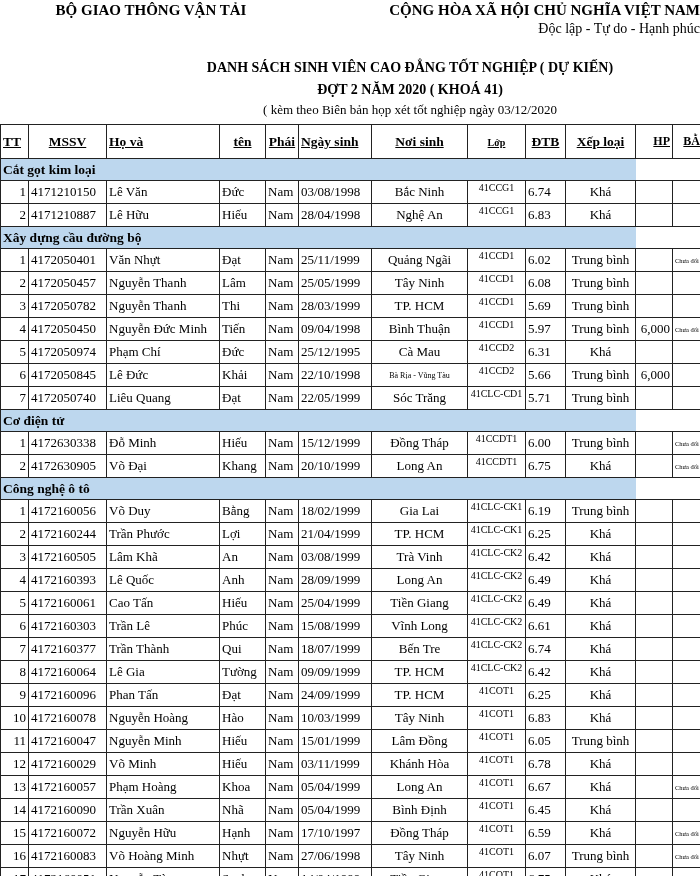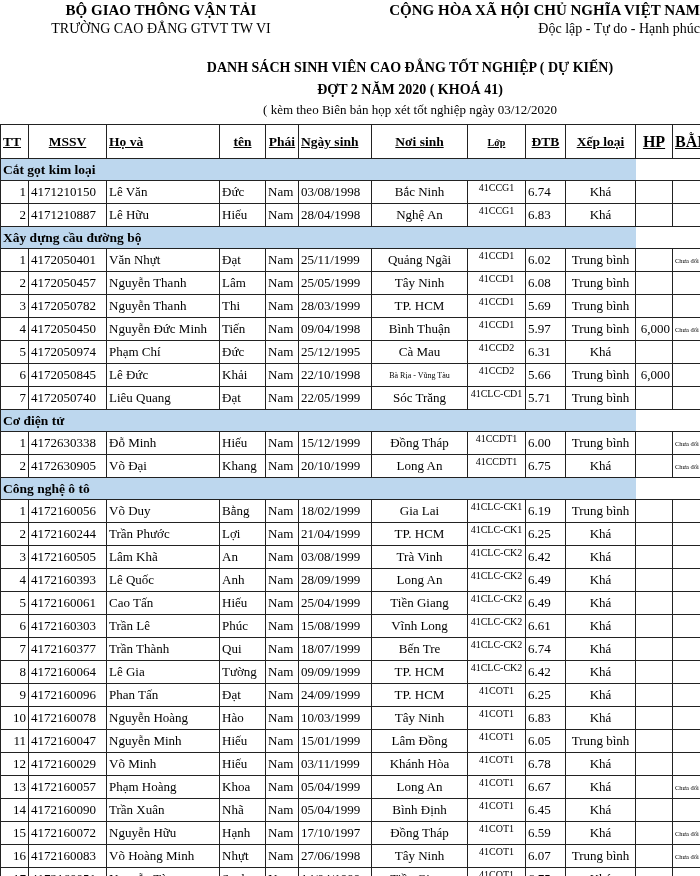--- a/index.html
+++ b/index.html
@@ -1,44 +1,43 @@
 <!DOCTYPE html>
 <html><head>
   <meta charset="utf-8">
   <style>
     html, body { margin: 0; padding: 0; background: #ffffff; }
     body { width: 700px; height: 876px; overflow: hidden; font-family: "Liberation Serif", serif; color: #000; position: relative; }
-    .hdr-left { position: absolute; left: 16px; top: 0; width: 290px; text-align: center; }
+    .hdr-left { position: absolute; left: 6px; top: 0; width: 290px; text-align: center; }
     .hdr-right { position: absolute; left: 290px; top: 0; width: 410px; text-align: right; }
     .hdr-l1 { font-weight: bold; font-size: 15px; line-height: 20px; margin-top: 0px; }
     .hdr-l2 { font-size: 14px; line-height: 18px; }
     .title { position: absolute; left: 0; width: 700px; text-align: center; font-weight: bold; }
     .t1 { top: 60px; font-size: 14px; left: 60px; }
     .t2 { top: 82px; font-size: 14px; left: 60px; }
     .t3 { top: 102px; font-size: 13px; font-weight: normal; left: 60px; }
     table { position: absolute; left: 0; top: 124px; border-collapse: collapse; table-layout: fixed; width: 700px; }
     td, th { border: 1.5px solid #222; padding: 0 2px; font-size: 13px; height: 21px; white-space: nowrap; overflow: hidden; }
     th { font-weight: bold; height: 32px; font-size: 13.5px; text-decoration: underline; }
-    th.small { font-size: 16px; }
+    th.small { font-size: 12px; text-align: right; }
     th.lop { font-size: 10px; font-weight: bold; }
     .sec td.sec-label { background: #bdd7ee; font-weight: bold; font-size: 13.5px; border-left: 1.5px solid #222; border-right: none; }
     .sec td.sec-empty { background: #fff; border-left: none; }
     .c { text-align: center; }
     .r { text-align: right; }
     .l { text-align: left; }
     .lop { font-size: 10px; text-align: center; vertical-align: top; padding-top: 1px; }
     .note { font-size: 6.5px; text-align: left; }
     .tiny { font-size: 8px; }
   </style>
 </head>
 <body>
 
 <div class="hdr-left">
   <div class="hdr-l1">BỘ GIAO THÔNG VẬN TẢI</div>
-  <div class="hdr-l2">TRƯỜNG CAO ĐẲNG GTVT TW VI</div>
 </div>
 <div class="hdr-right">
   <div class="hdr-l1">CỘNG HÒA XÃ HỘI CHỦ NGHĨA VIỆT NAM</div>
   <div class="hdr-l2">Độc lập - Tự do - Hạnh phúc</div>
 </div>
 
 <div class="title t1">DANH SÁCH SINH VIÊN CAO ĐẲNG TỐT NGHIỆP ( DỰ KIẾN)</div>
 <div class="title t2">ĐỢT 2 NĂM 2020 ( KHOÁ 41)</div>
 <div class="title t3">( kèm theo Biên bản họp xét tốt nghiệp ngày 03/12/2020</div>
 

